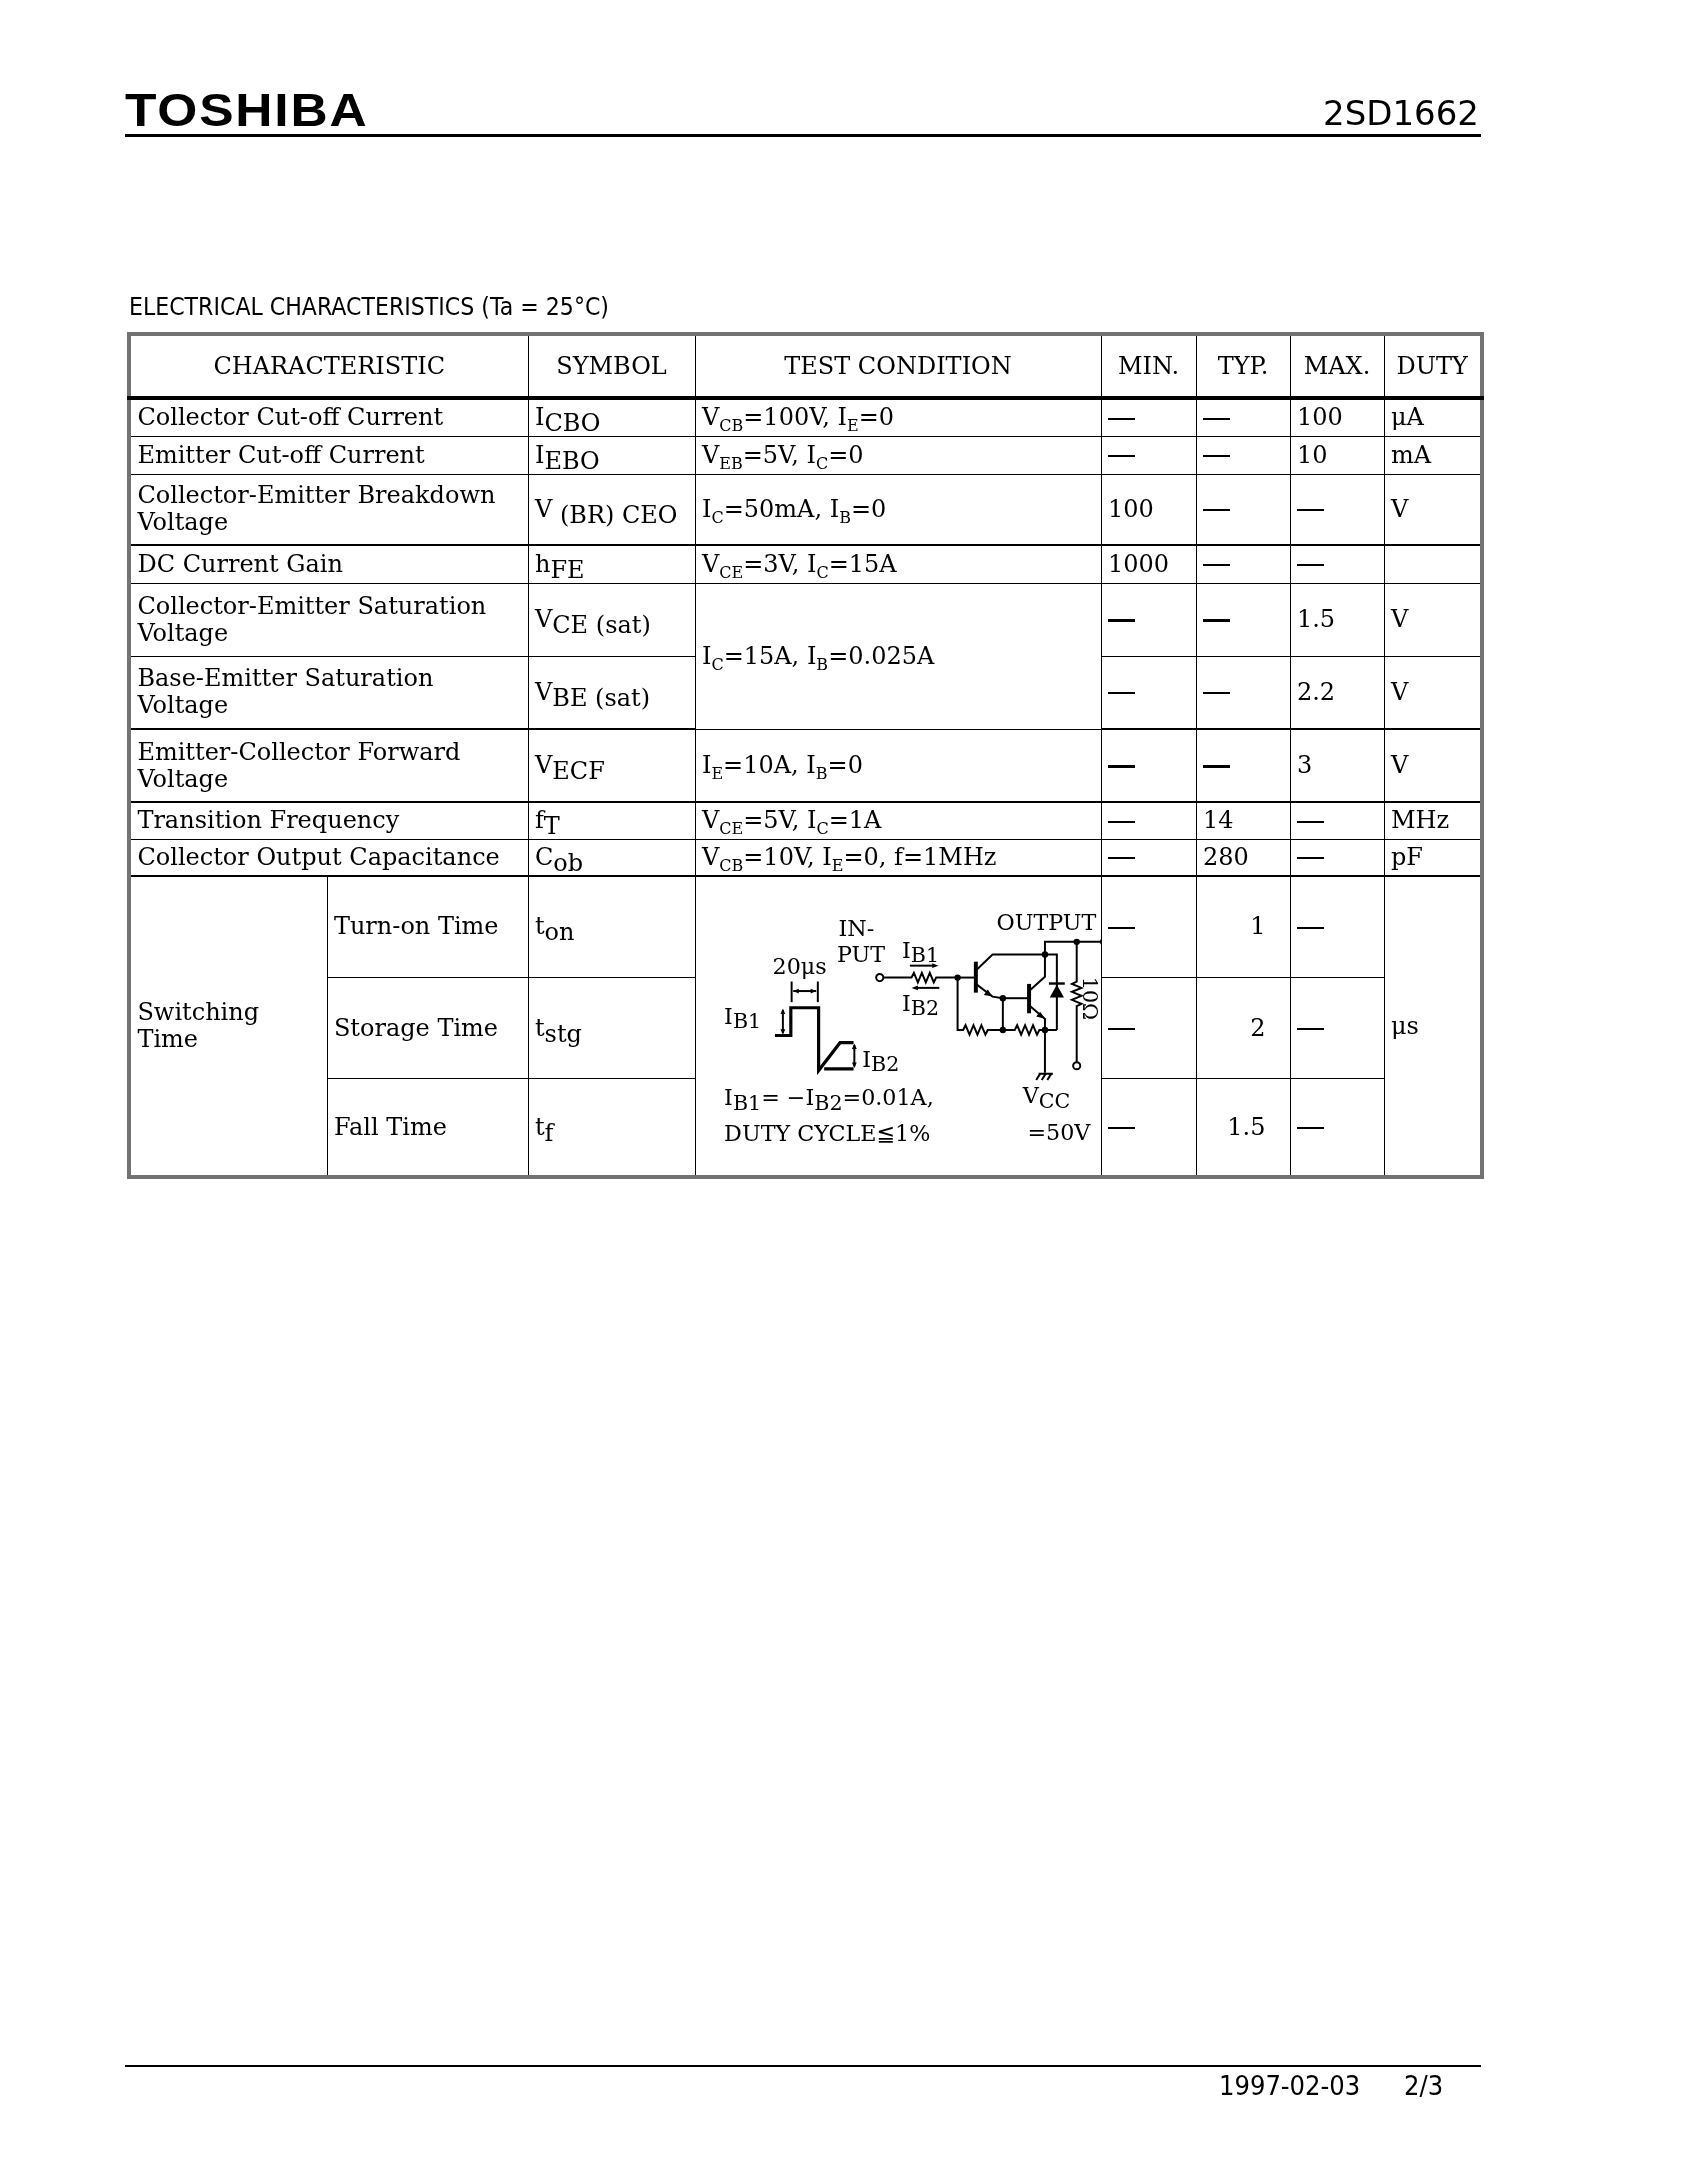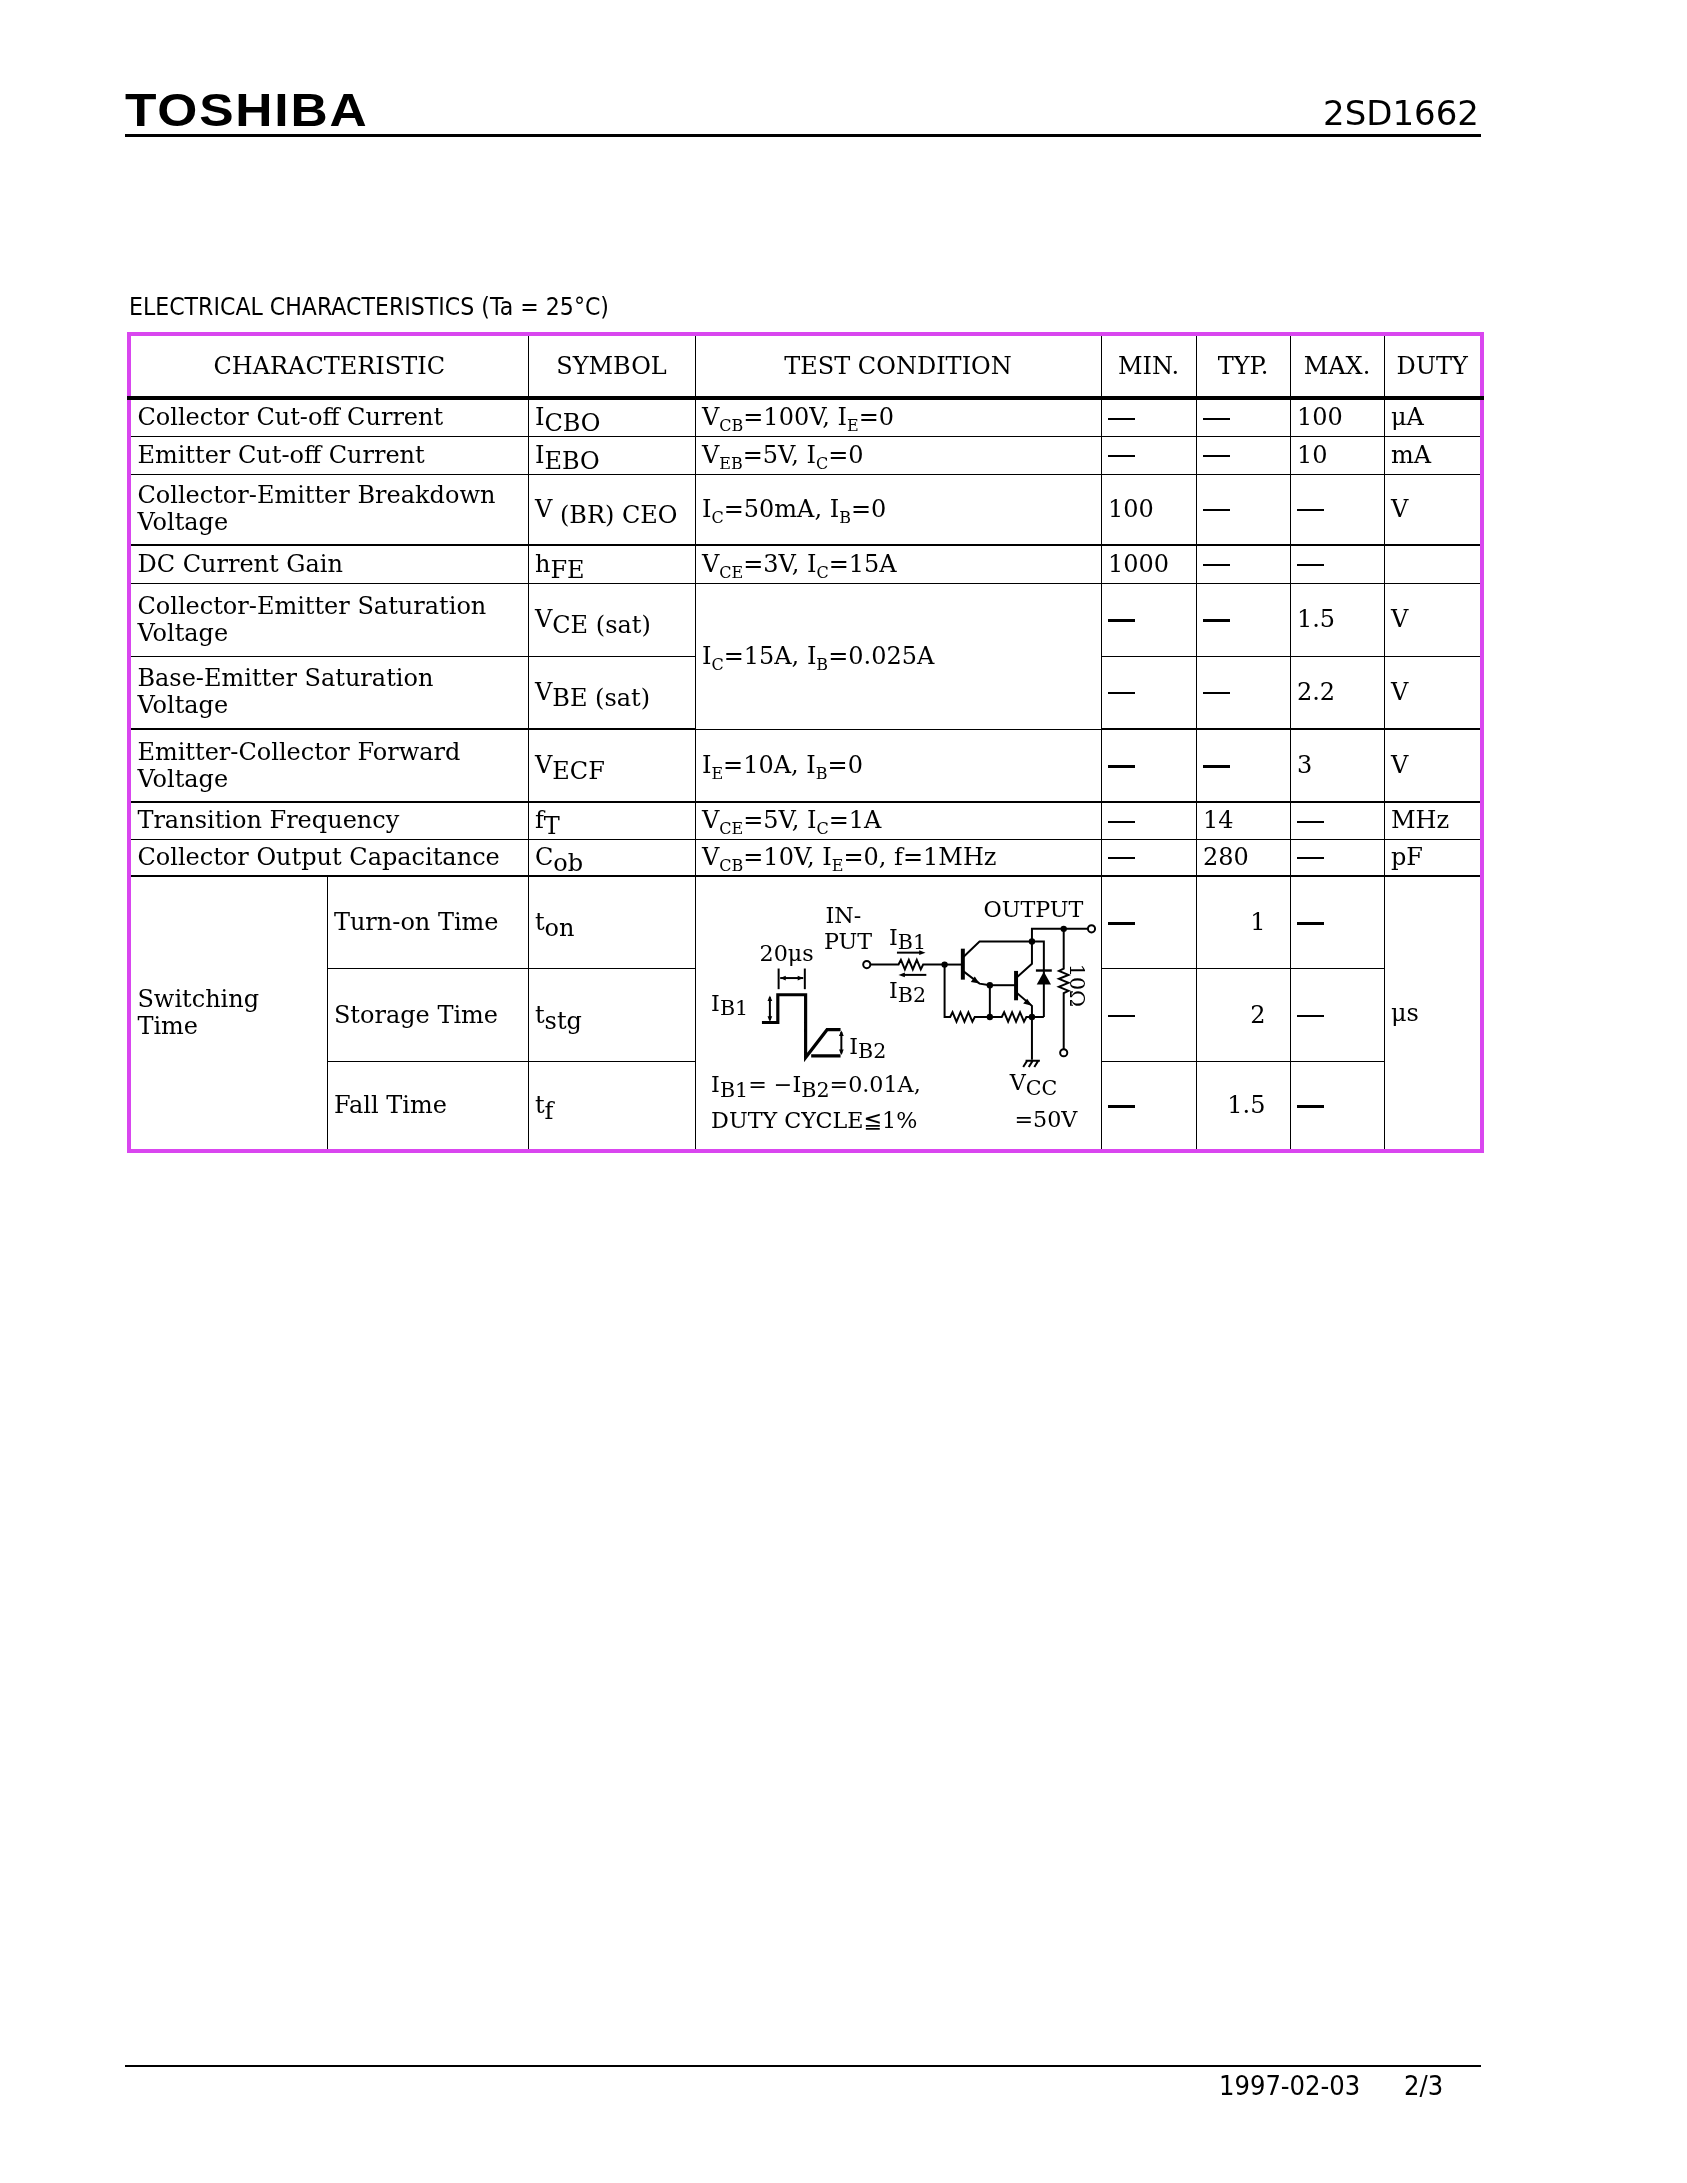--- a/index.html
+++ b/index.html
@@ -6,29 +6,29 @@
   body { width:1687px; height:2183px; position:relative; overflow:hidden; color:#000; }
   .abs { position:absolute; }
   .logo { left:125px; top:86px; font-family:"Liberation Sans", sans-serif; font-weight:bold; font-size:46px; letter-spacing:1.6px; line-height:48px; transform:scaleX(1.12); transform-origin:left top; }
   .partno { right:208px; top:94px; font-family:"DejaVu Sans", sans-serif; font-size:34px; line-height:38px; }
   .hrule { left:125px; width:1356px; height:3.2px; background:#000; }
   .section-title { left:129px; top:294px; font-family:"DejaVu Sans", sans-serif; font-size:24px; line-height:27px; transform:scaleX(0.92); transform-origin:left top; }
   .table-wrap { left:127px; top:332px; width:1354px; height:810px; }
   table.spec { border-collapse:collapse; width:1354px; table-layout:fixed; font-family:"DejaVu Serif", "Liberation Serif", serif; font-size:24px; }
   table.spec td { border:1.6px solid #000; padding:0 6.4px; vertical-align:middle; line-height:27px; overflow:hidden; white-space:nowrap; }
   table.spec tr.hdr td { border-bottom:4px solid #000; text-align:center; height:60px; }
-  table.spec { border:4px solid #d946ef; }
+  table.spec { border:4px solid #737373; }
   .c { }
   .r { text-align:right; }
   .thick-b td { border-bottom-width:2.4px !important; }
   sub { font-size:16px; vertical-align:-6.4px; line-height:0; }
   .sym sub { font-size:24px; }
   .lbl2 { white-space:normal !important; }
   .dash { display:inline-block; width:27px; height:2.4px; background:#000; vertical-align:middle; }
-  .diag-cell { padding:4px !important; position:relative; }
+  .diag-cell { padding:17px !important; position:relative; }
   .footer-rule { left:125px; top:2065px; width:1356px; height:2.4px; background:#000; }
   .footer-date { left:1219px; top:2071px; font-family:"DejaVu Sans", sans-serif; font-size:27px; line-height:30px; transform:scaleX(0.9); transform-origin:left top; }
   .footer-page { left:1404px; top:2071px; font-family:"DejaVu Sans", sans-serif; font-size:27px; line-height:30px; transform:scaleX(0.9); transform-origin:left top; }
   svg text { font-family:"DejaVu Serif", "Liberation Serif", serif; fill:#000; }
 </style>
 </head>
 <body>
 
 <div class="abs logo">TOSHIBA</div>
 <div class="abs partno">2SD1662</div>

